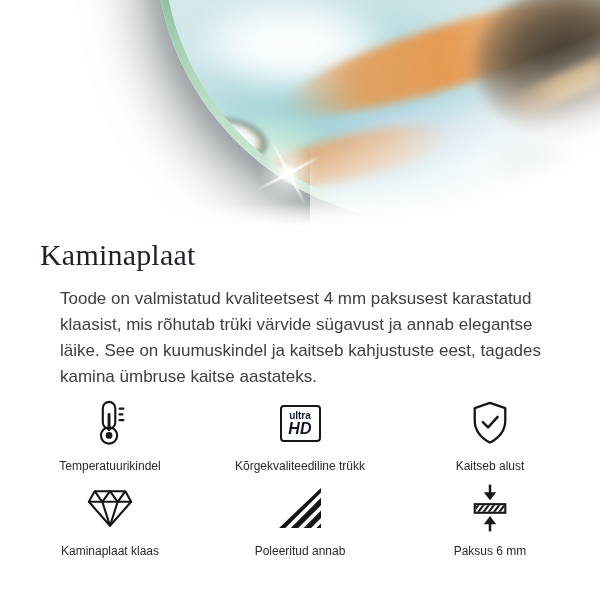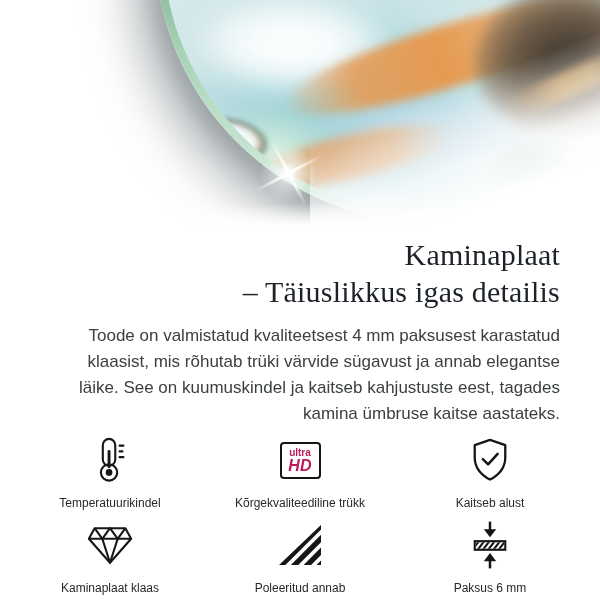--- a/index.html
+++ b/index.html
@@ -1,18 +1,18 @@
 <!DOCTYPE html>
 <html><head>
 <meta charset="utf-8">
 <style>
   * { margin:0; padding:0; box-sizing:border-box; }
   html,body { width:600px; height:600px; background:#fff; overflow:hidden;
               font-family:"Liberation Sans", sans-serif; }
-  .page { position:relative; width:600px; height:500px; background:#fff;text-align:right; }
+  .page { position:relative; width:600px; height:500px; background:#fff; }
 
   
   .hero { position:relative; width:600px; height:228px; overflow:hidden; background:#fff; }
   .glass-rim {
     position:absolute; left:155px; top:-333px; width:556px; height:556px; border-radius:50%;
     background: linear-gradient(205deg, #cfe7d8 6%, #9dcbae 32%, #578a68 52%, #6fa383 63%, #a9d4b8 78%, #dff0e5 92%);
     box-shadow: -26px 26px 48px -2px rgba(104,114,117,.50), -8px 10px 18px rgba(120,130,132,.35);
   }
   .glass-art {
     position:absolute; left:163px; top:-325px; width:540px; height:540px; border-radius:50%;
@@ -66,21 +66,21 @@
        line-height:37px; color:#1d2228; letter-spacing:.2px; margin-bottom:13px; }
   .desc { font-size:17px; line-height:26px; color:#3c4043; max-width:537px;margin-left:20px; }
 
   .features { margin:10px -25px 0; display:grid; grid-template-columns:repeat(3,1fr); row-gap:12px; }
   .feature { display:flex; flex-direction:column; align-items:center; }
   .f-icon { height:46px; display:flex; align-items:center; justify-content:center; color:#161616; }
   .f-label { margin-top:13px; font-size:12px; color:#26292c; }
 
   .ultrahd { width:41px; height:37px; border:2.5px solid #161616; border-radius:4px;
              display:flex; flex-direction:column; align-items:center; justify-content:center;
-             font-weight:700; color:#be185d; }
+             font-weight:700; color:#0f172a; }
   .ultrahd .small { font-size:10px; line-height:10px; }
   .ultrahd .big   { font-size:16px; line-height:15px; letter-spacing:.3px;font-style:italic; }
 </style>
 </head>
 <body>
 
 <div class="page">
 
   <section class="hero">
     <div class="glass-rim"></div>
@@ -102,21 +102,20 @@
     <div class="sparkle">
       <div class="glow"></div>
         <div class="ray-h"></div>
         <div class="ray-v"></div>
     </div>
   </section>
 
   <section class="content">
     <h1>
       <span>Kaminaplaat</span><br>
-      <span>– Täiuslikkus igas detailis</span>
     </h1>
     <p class="desc">Toode on valmistatud kvaliteetsest 4 mm paksusest karastatud klaasist, mis rõhutab trüki värvide sügavust ja annab elegantse läike. See on kuumuskindel ja kaitseb kahjustuste eest, tagades kamina ümbruse kaitse aastateks.</p>
 
     <div class="features">
 
       <div class="feature">
         <div class="f-icon">
           <svg width="32" height="46" viewBox="0 0 30 48" fill="none" stroke="#161616" stroke-width="2.2" stroke-linecap="round">
             <rect x="7.5" y="2" width="13" height="28" rx="6.5"></rect>
             <circle cx="14" cy="37" r="8.5"></circle>

